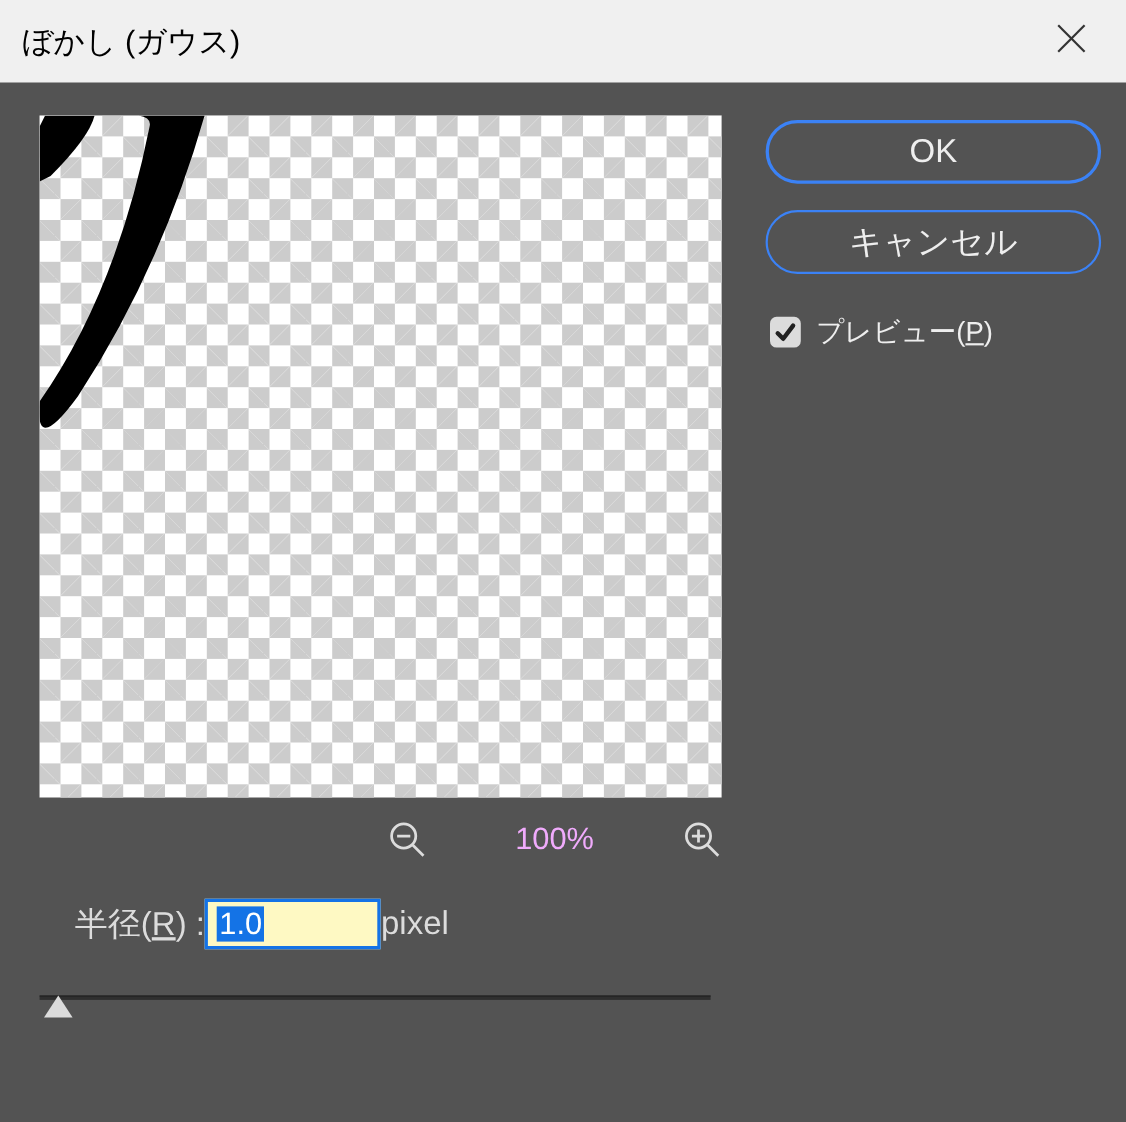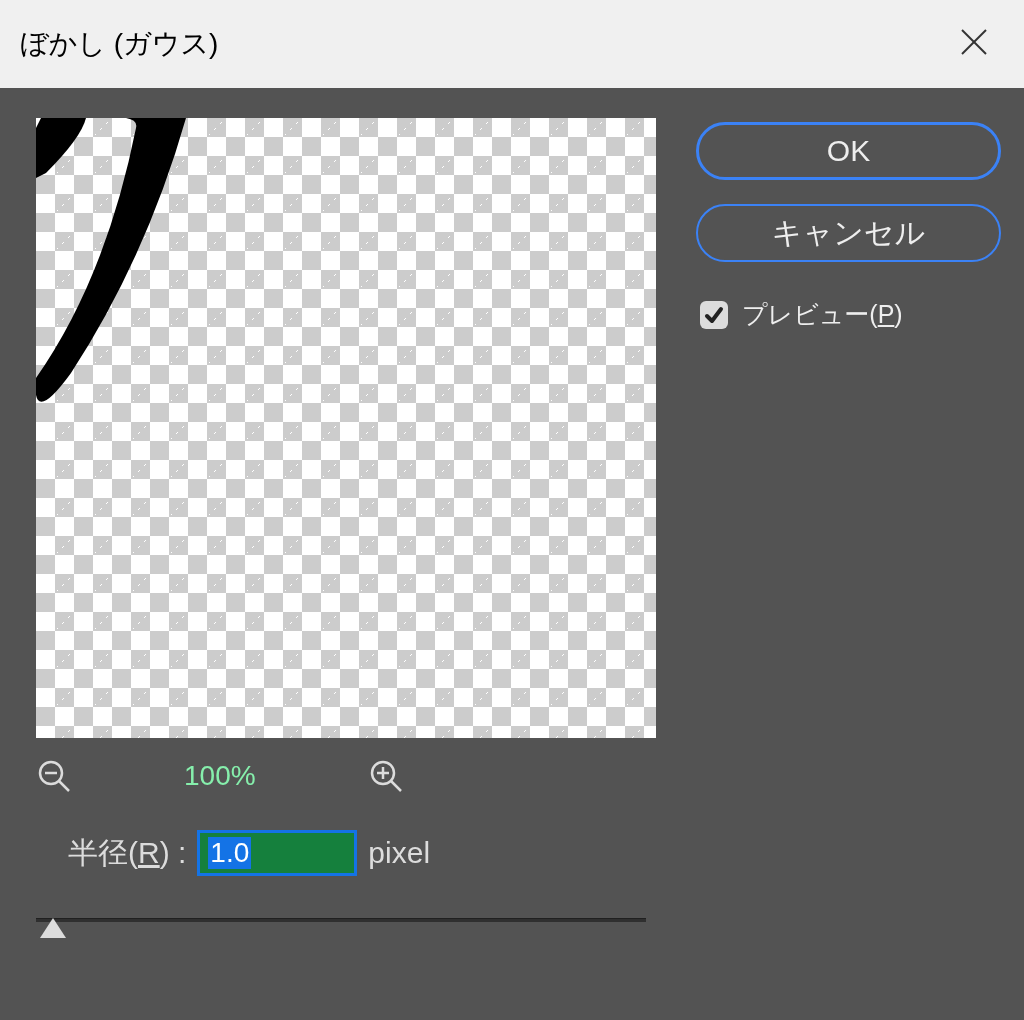--- a/index.html
+++ b/index.html
@@ -5,21 +5,21 @@
     * { box-sizing: border-box; margin: 0; padding: 0; }
     body {
       font-family: "Yu Gothic UI", "Meiryo", sans-serif;
       background: #535353;
       width: 1024px;
       height: 1020px;
       overflow: hidden;
     }
     .titlebar {
       background: #f0f0f0;
-      height: 88px;
+      height: 75px;
       display: flex;
       align-items: center;
       justify-content: space-between;
       padding: 0 20px;
       color: #000;
     }
     .titlebar .title {
       font-size: 28px;
       font-weight: 400;
     }
@@ -53,41 +53,41 @@
     }
     .stroke {
       position: absolute;
       top: 0;
       left: 0;
       pointer-events: none;
     }
     .zoom-row {
       display: flex;
       align-items: center;
-      justify-content: flex-start;
-      gap: 112px;
+      justify-content: flex-end;
+      gap: 80px;
       margin-top: 20px;
-      color: #86efac;
+      color: #f0abfc;
       font-size: 28px;
     }
     .zoom-row .zoom-btn { cursor: pointer; display: inline-flex; }
     .radius-row {
       display: flex;
       align-items: center;
-      gap: 11px;
+      gap: 0;
       margin-top: 36px;
       margin-left: 32px;
       color: #dcdcdc;
       font-size: 30px;
     }
     .radius-row .underline { text-decoration: underline; }
     .radius-input {
       width: 160px;
       height: 46px;
-      background: #15803d;
+      background: #fef9c3;
       border: 3px solid #1473e6;
       color: #fff;
       font-size: 28px;
       padding: 2px 8px;
       display: flex;
       align-items: center;
     }
     .radius-input .sel {
       background: #1473e6;
       color: #fff;

